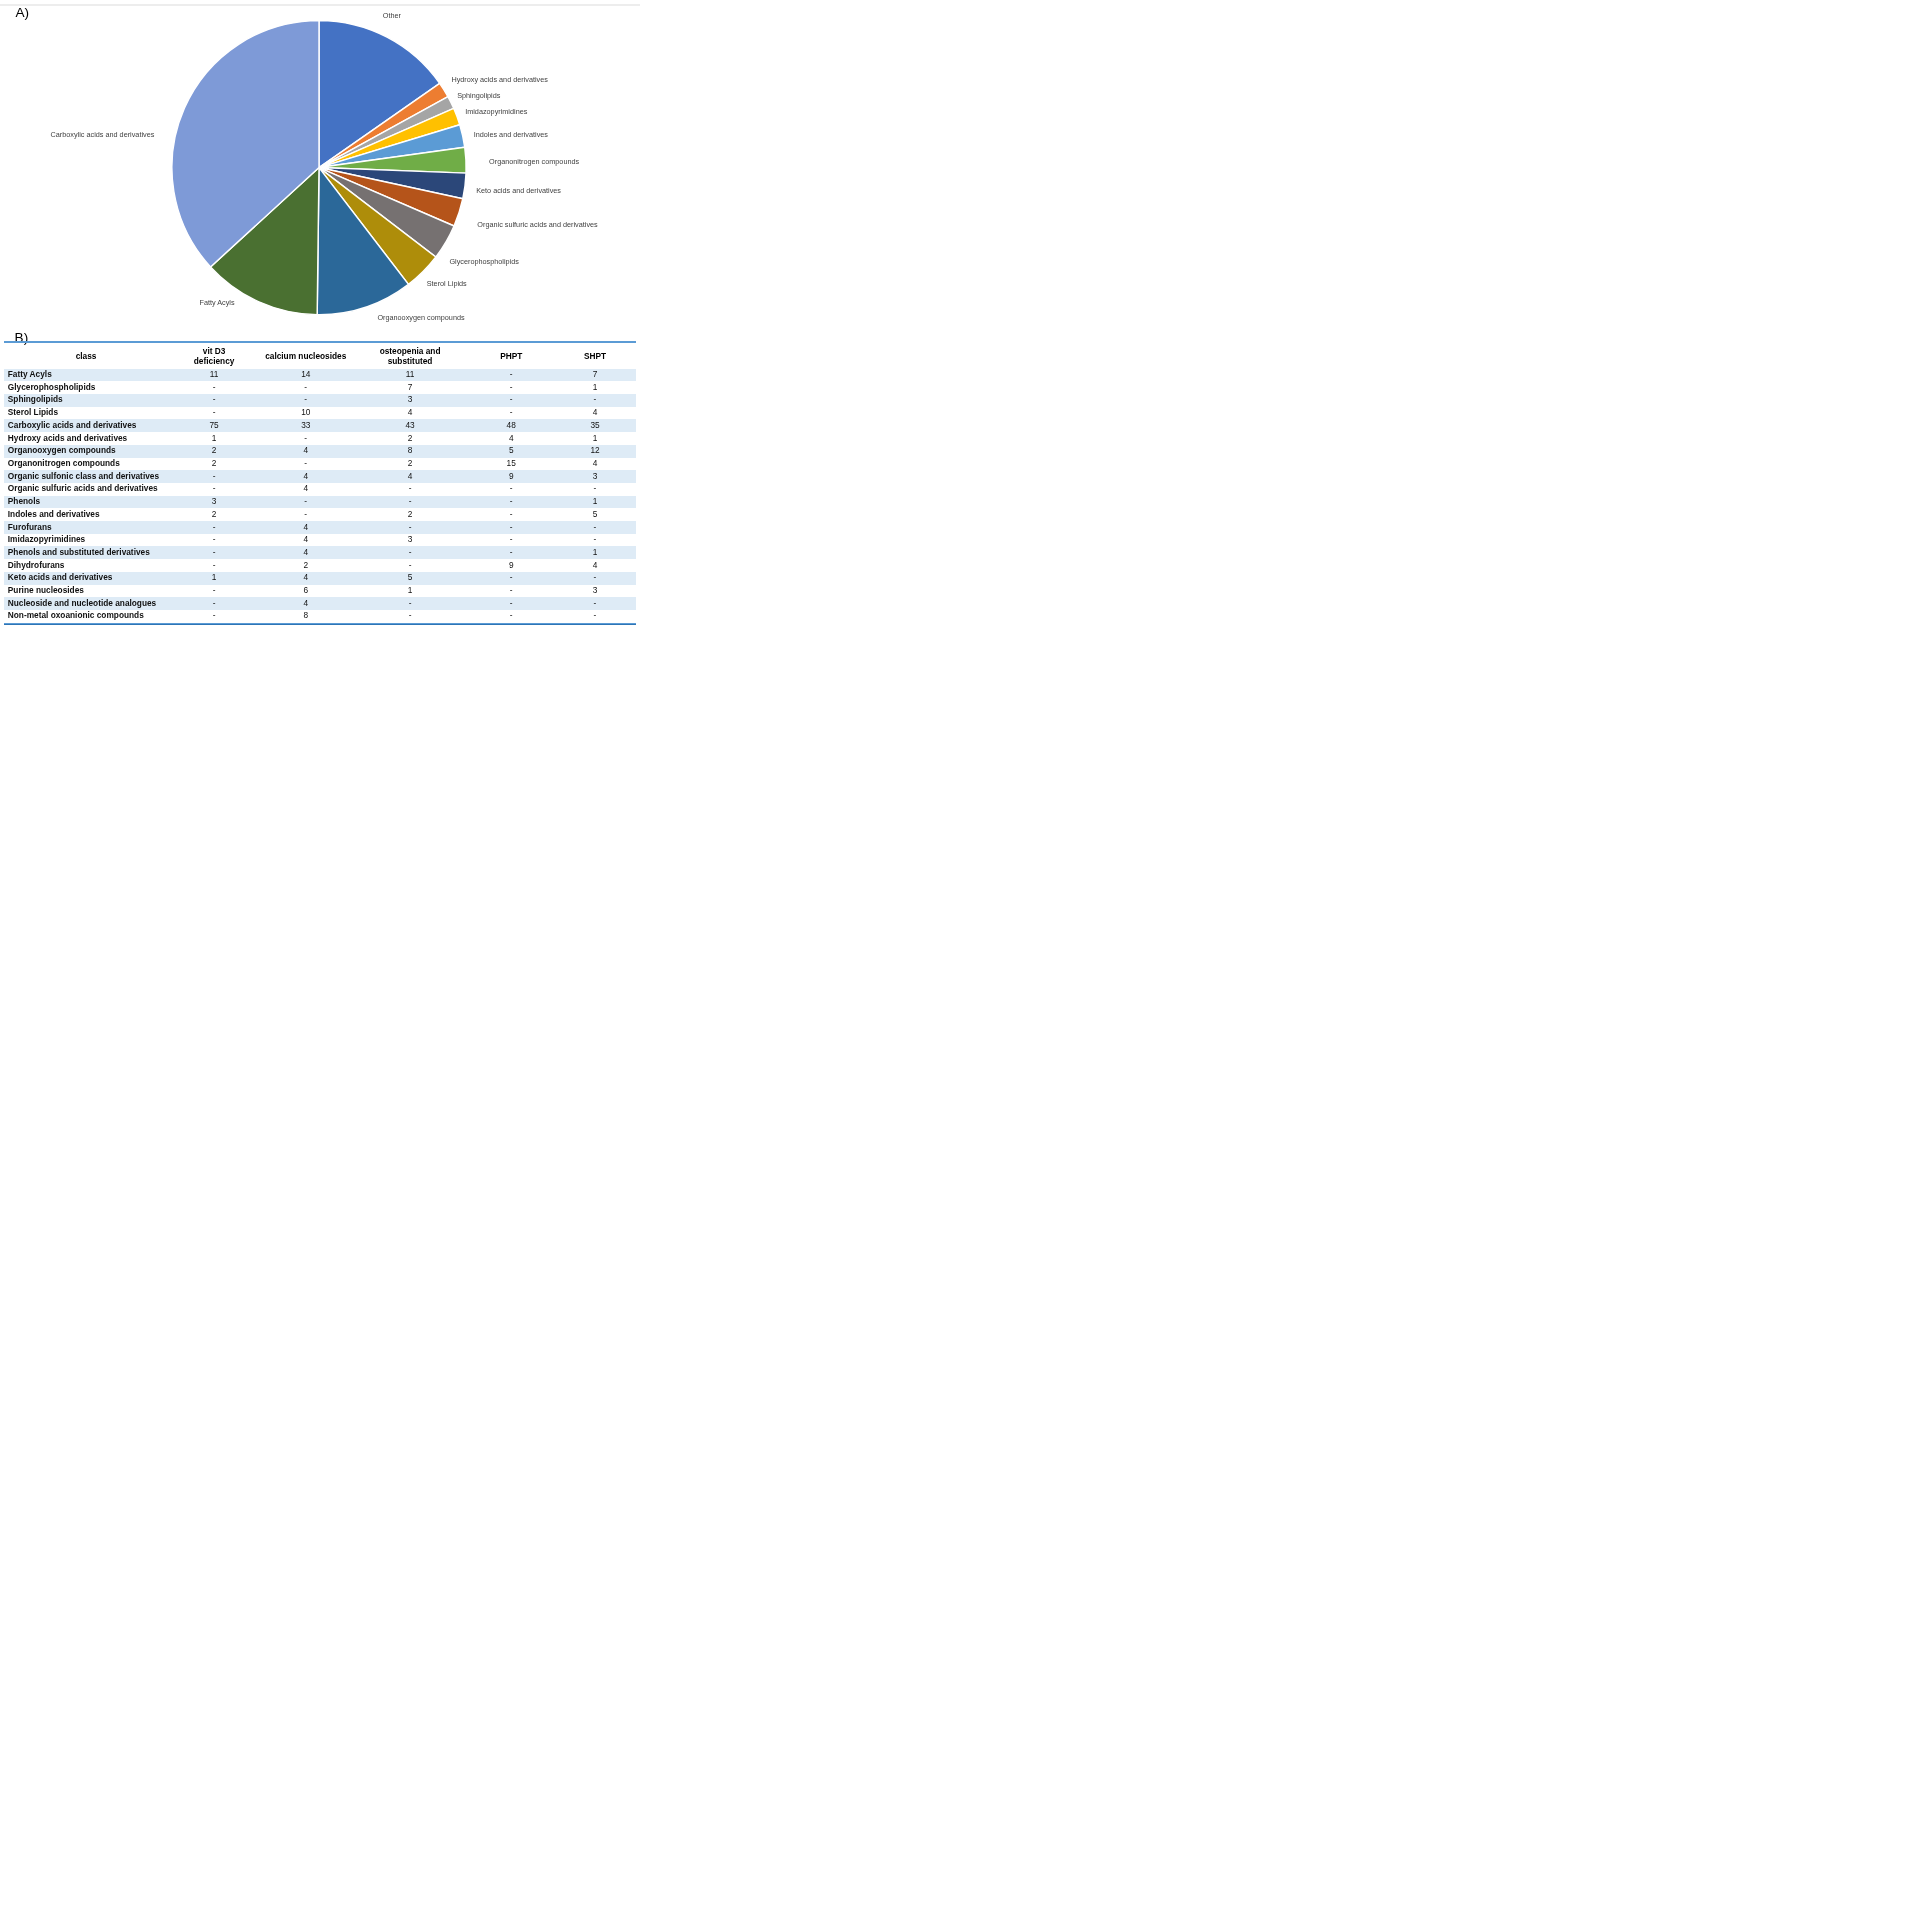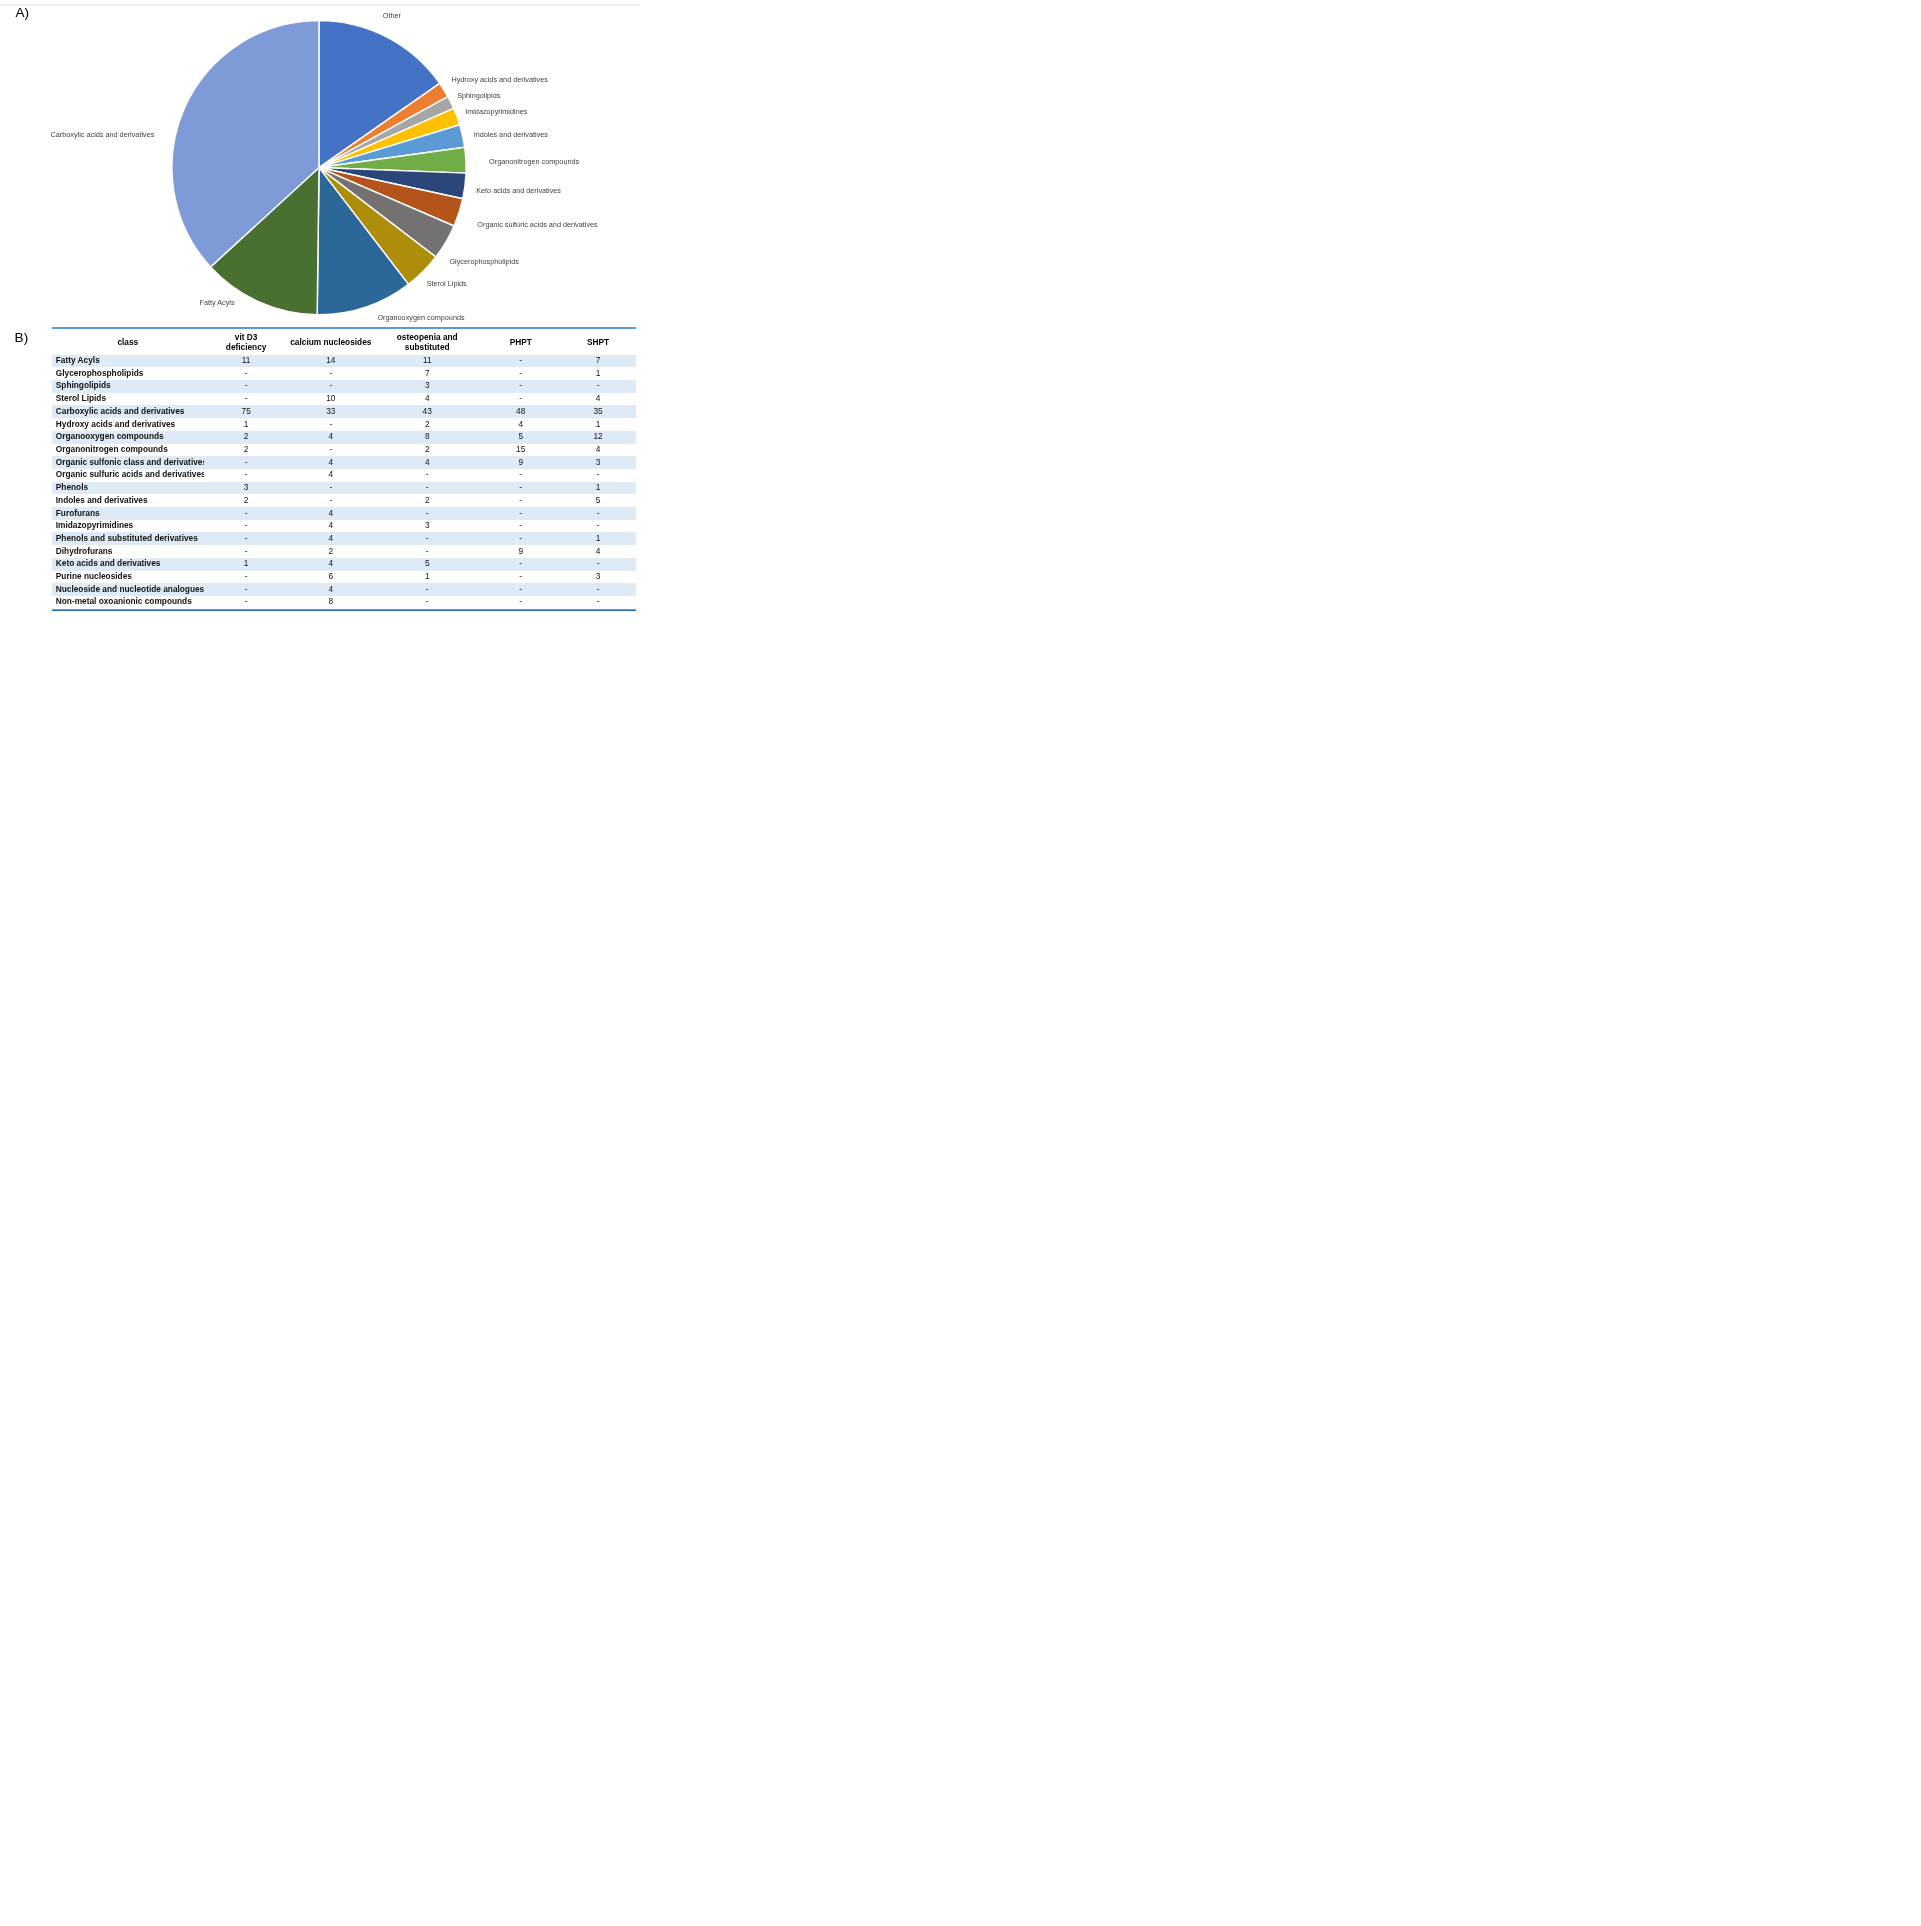--- a/index.html
+++ b/index.html
@@ -6,21 +6,21 @@
   .page {
     position:relative; width:640px; height:642px; background:#ffffff;
     font-family:"Liberation Sans", sans-serif; overflow:hidden;
   }
   .top-strip { position:absolute; left:0; top:3.9px; width:100%; height:2.4px; background:#ededed; }
   .panel-label { position:absolute; font-size:13.6px; color:#000; font-weight:normal; }
   #label-a { left:15.5px; top:4.9px; }
   #label-b { left:14.6px; top:330px; }
   #pie-svg { position:absolute; left:0; top:0; }
   .pie-label { font-size:15px; fill:#3f3f3f; }
-  .table-wrap { position:absolute; left:3.9px; right:3.9px; top:327px;margin-left:48px; }
+  .table-wrap { position:absolute; left:3.9px; right:3.9px; top:341px; }
   .tbl-border {
     height:2.4px; width:100%;
     background:linear-gradient(180deg,#b9d5ee 0 18%, #5B9BD5 18% 82%, #b9d5ee 82% 100%);
   }
   .tbl-border.bottom {
     background:linear-gradient(180deg,#b9d5ee 0 15%, #5B9BD5 15% 60%, #2E75B6 60% 100%);
   }
   table { width:100%; border-collapse:collapse; table-layout:fixed; }
   thead th {
     font-weight:bold; font-size:8.3px; color:#000; text-align:center;

